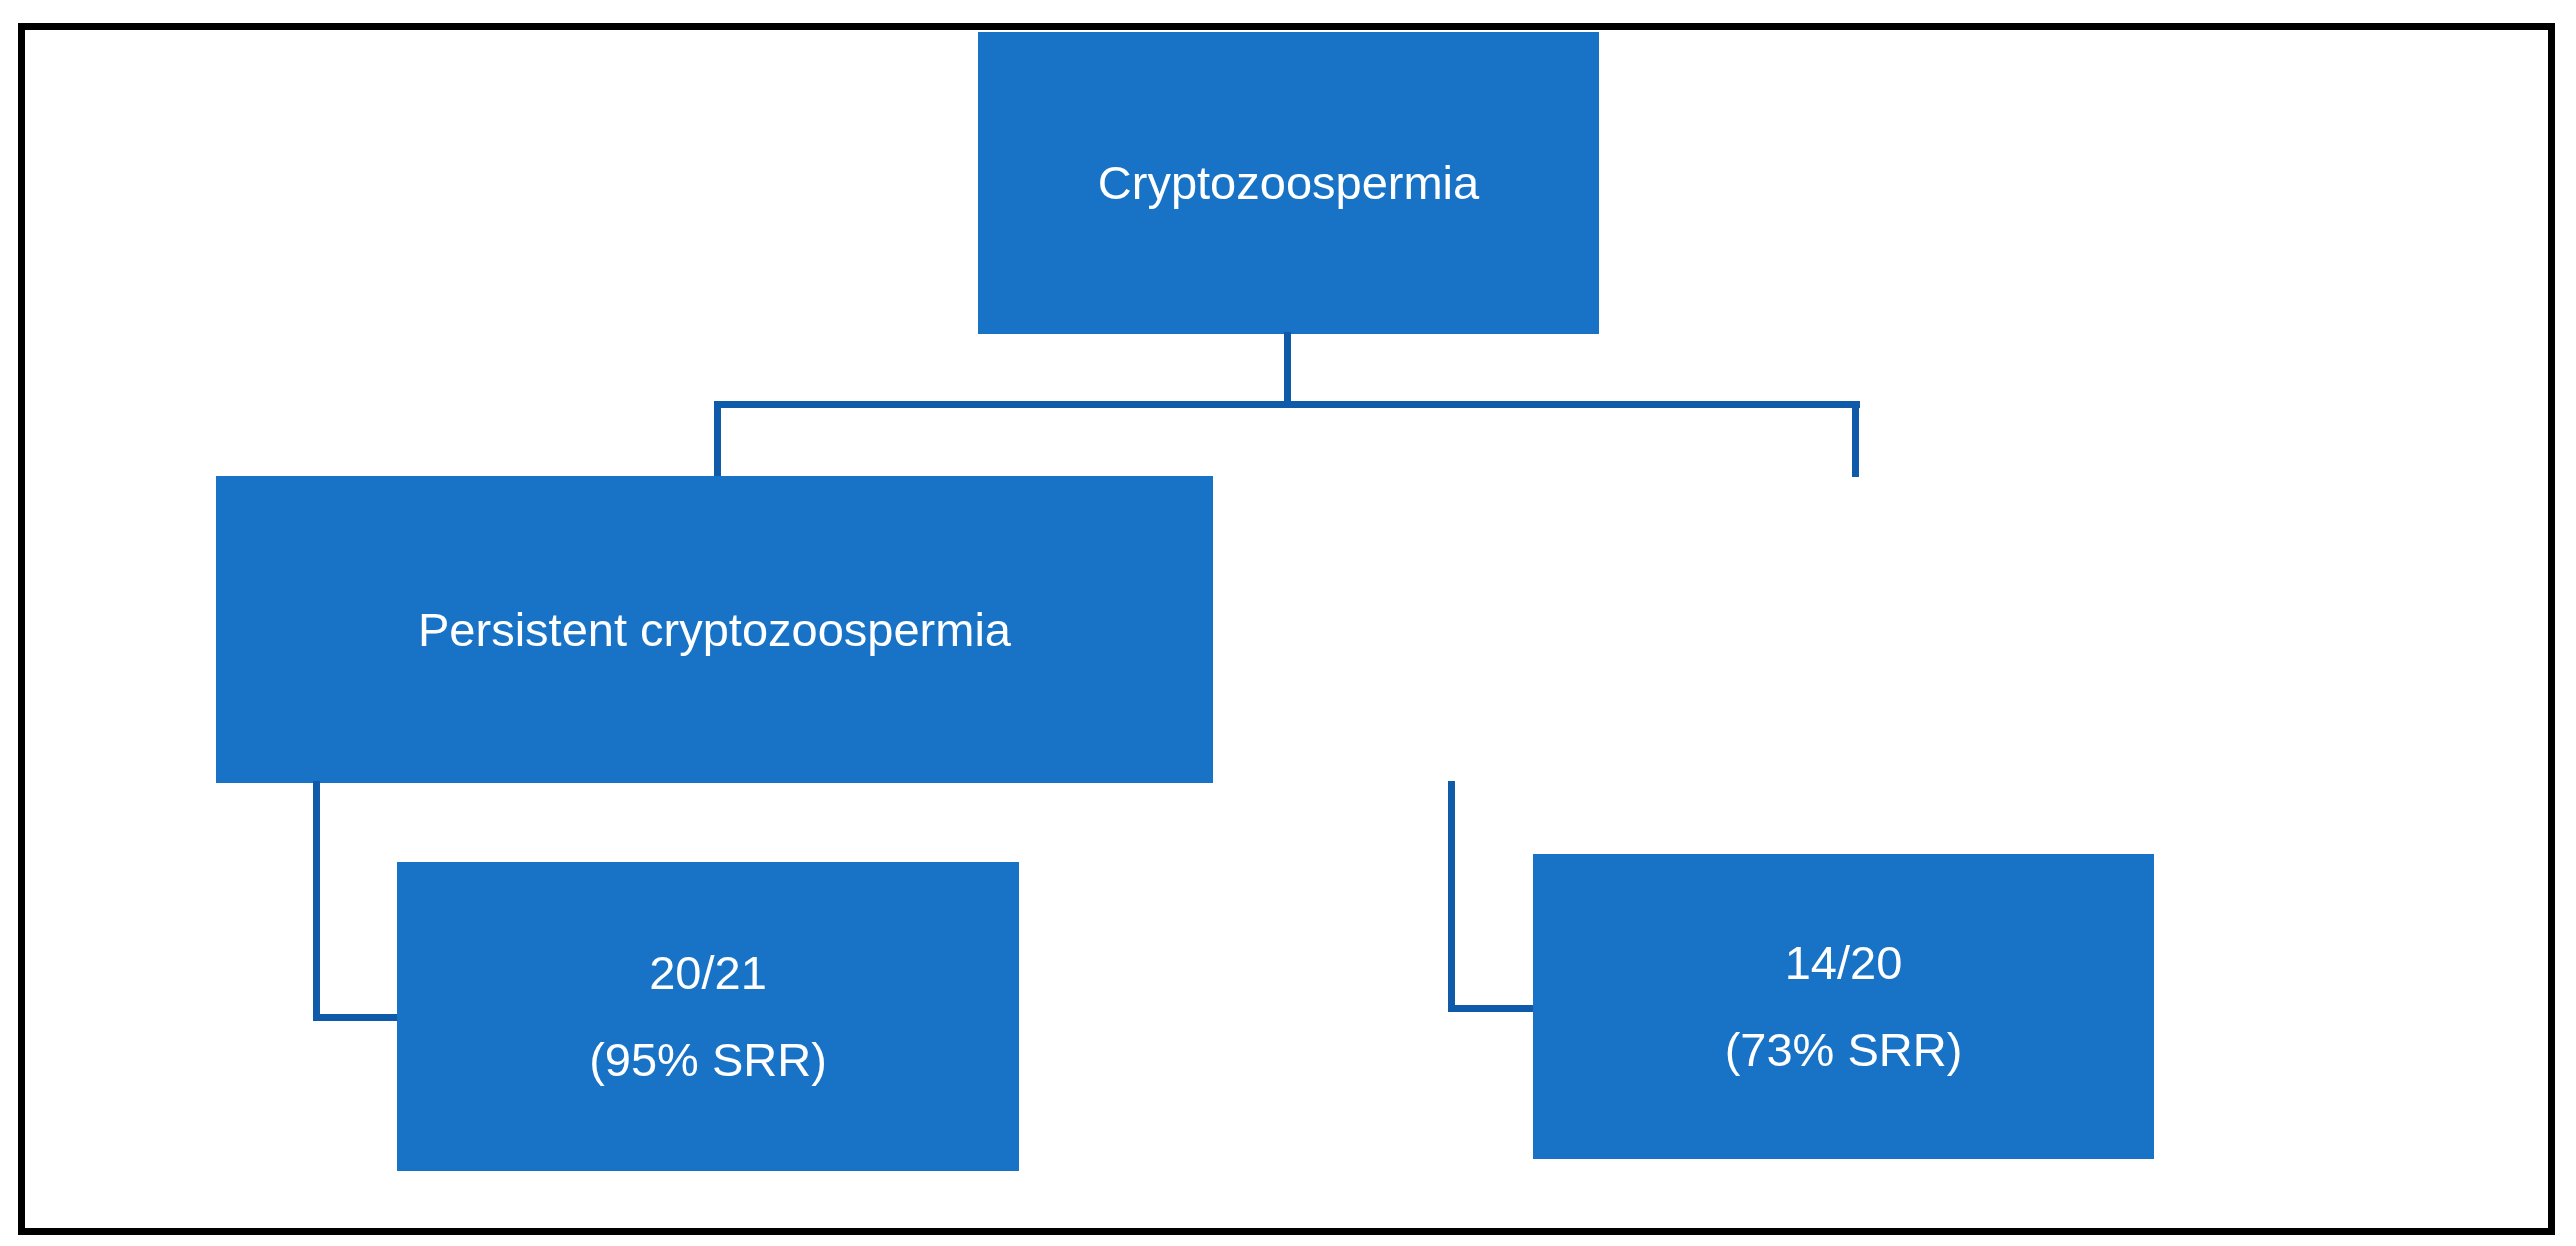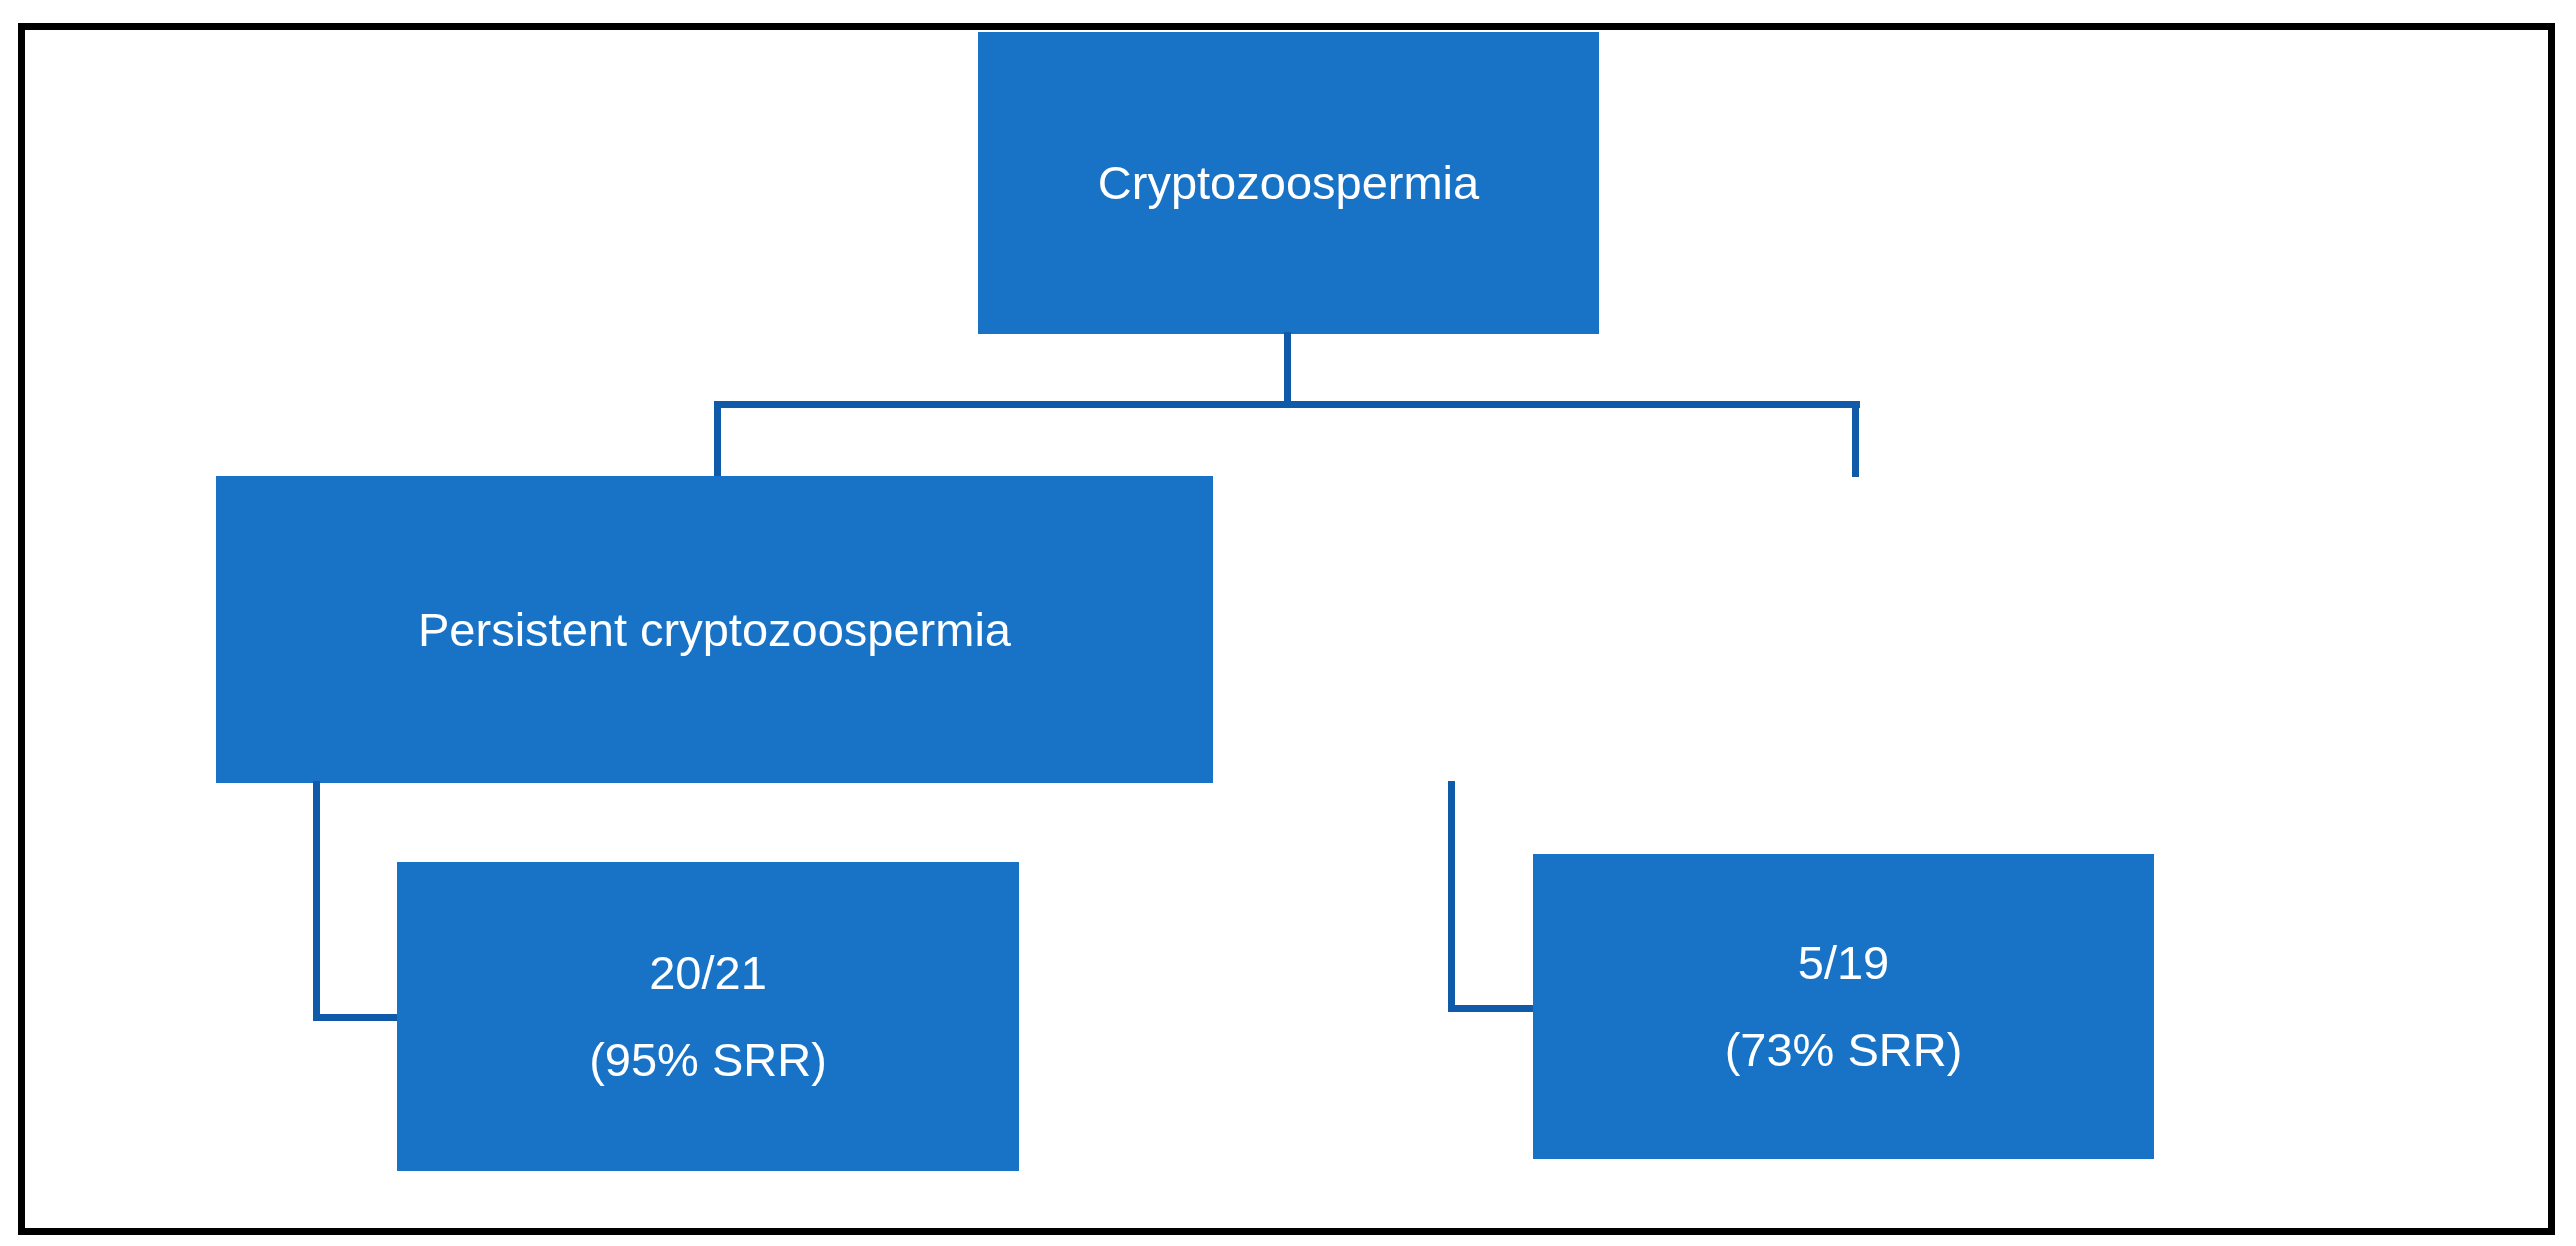--- a/index.html
+++ b/index.html
@@ -86,18 +86,18 @@
 
   <div class="conn c-elbow-r-v"></div>
   <div class="conn c-elbow-r-h"></div>
 
   <div class="node n-left-result">
     <span class="line">20/21</span>
     <span class="line">(95% SRR)</span>
   </div>
 
   <div class="node n-right-result">
-    <span class="line">5/19</span>
+    <span class="line">14/20</span>
     <span class="line">(73% SRR)</span>
   </div>
 
 </div>
 
 
 </body></html>

